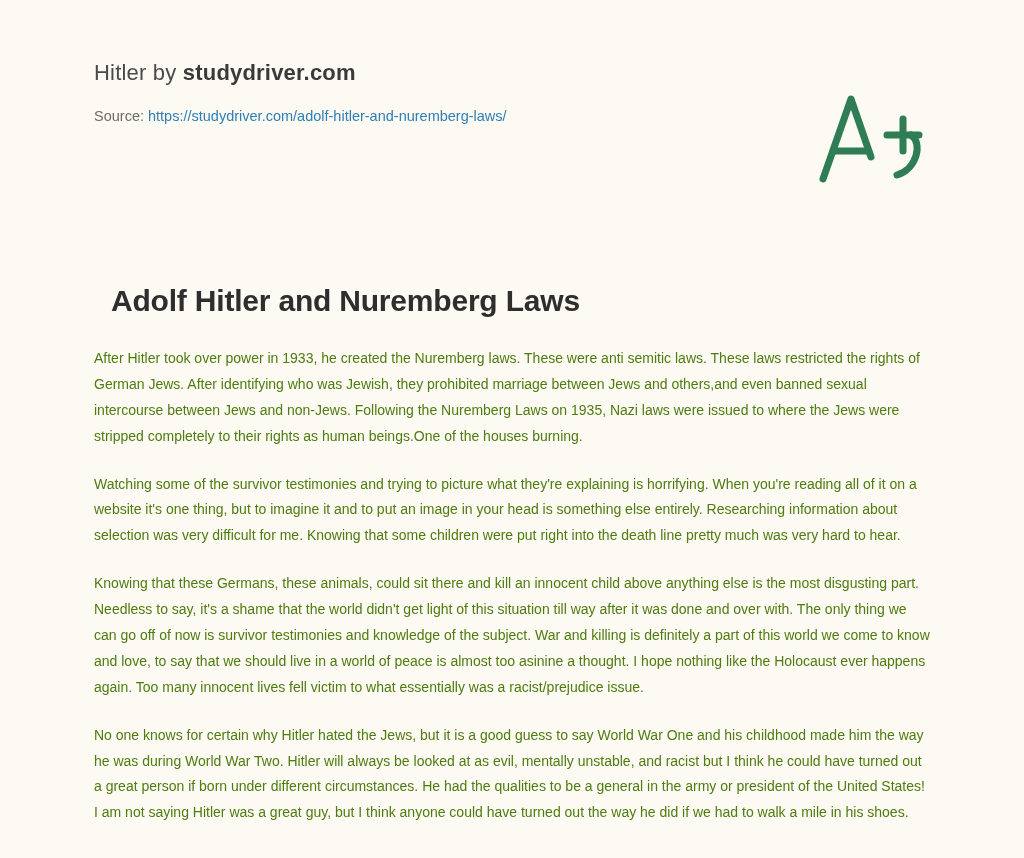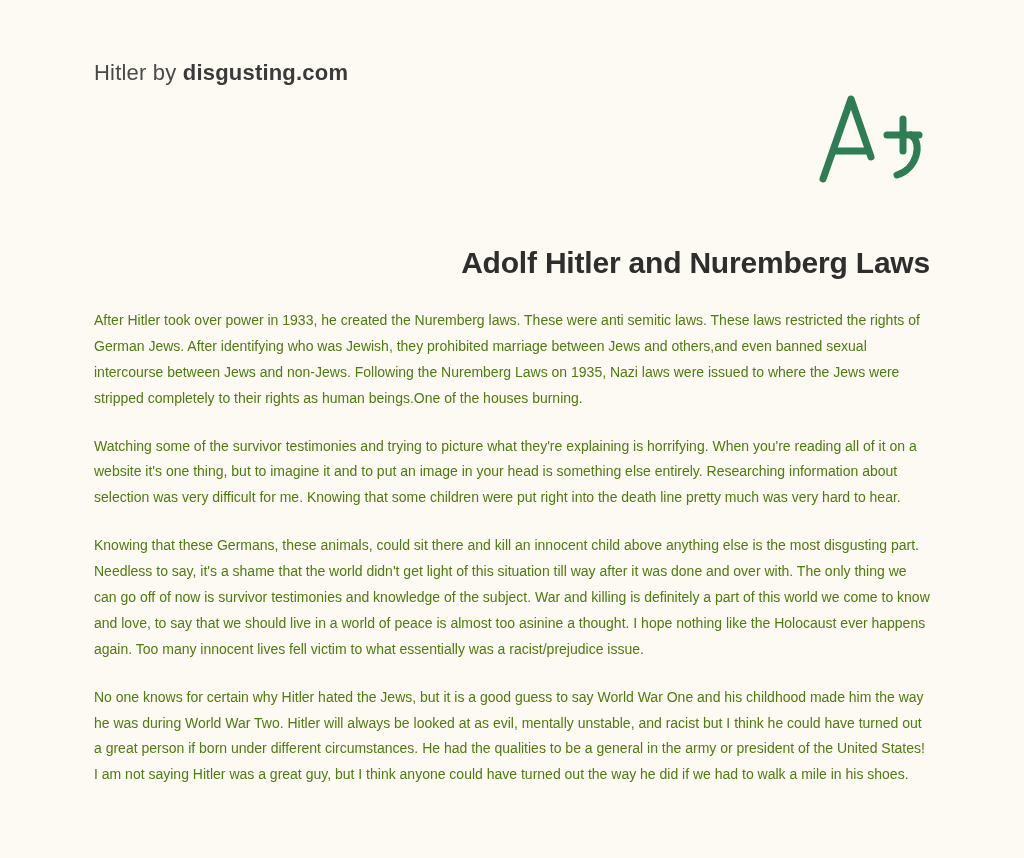--- a/index.html
+++ b/index.html
@@ -60,40 +60,40 @@
   }
   .logo svg {
     display: block;
   }
   .title {
     font-size: 30px;
     font-weight: 700;
     color: #2e2e2e;
     margin: 160px 0 28px 17px;
     letter-spacing: -0.2px;
-    text-align: right;
   }
   .body-copy p {
     font-size: 14px;
     line-height: 1.85;
     color: #4d7c0f;
     margin: 0 0 22px 0;
     max-width: 840px;
   }
   .body-copy p:last-child {
     margin-bottom: 0;
   }
 </style>
 </head>
 <body>
 
 <div class="page">
 
   <div class="header">
-    <p class="essay-by"><span>Hitler by </span><span class="brand">disgusting.com</span></p>
+    <p class="essay-by"><span>Hitler by </span><span class="brand">studydriver.com</span></p>
+    <p class="source-line"><span class="source-label">Source: </span><a class="source-link" href="#">https://studydriver.com/adolf-hitler-and-nuremberg-laws/</a></p>
 
     <div class="logo">
       <svg width="118" height="104" viewBox="0 0 118 104" aria-hidden="true">
         <g fill="none" stroke="#2e7d55" stroke-width="7" stroke-linecap="round" stroke-linejoin="round">
           <path d="M12 94 L40 14 L60 72"></path>
           <path d="M24 66 L55 66"></path>
           <path d="M76 50 L108 50"></path>
           <path d="M92 34 L92 66"></path>
           <path d="M100 50 C112 58, 106 84, 86 90"></path>
         </g>

